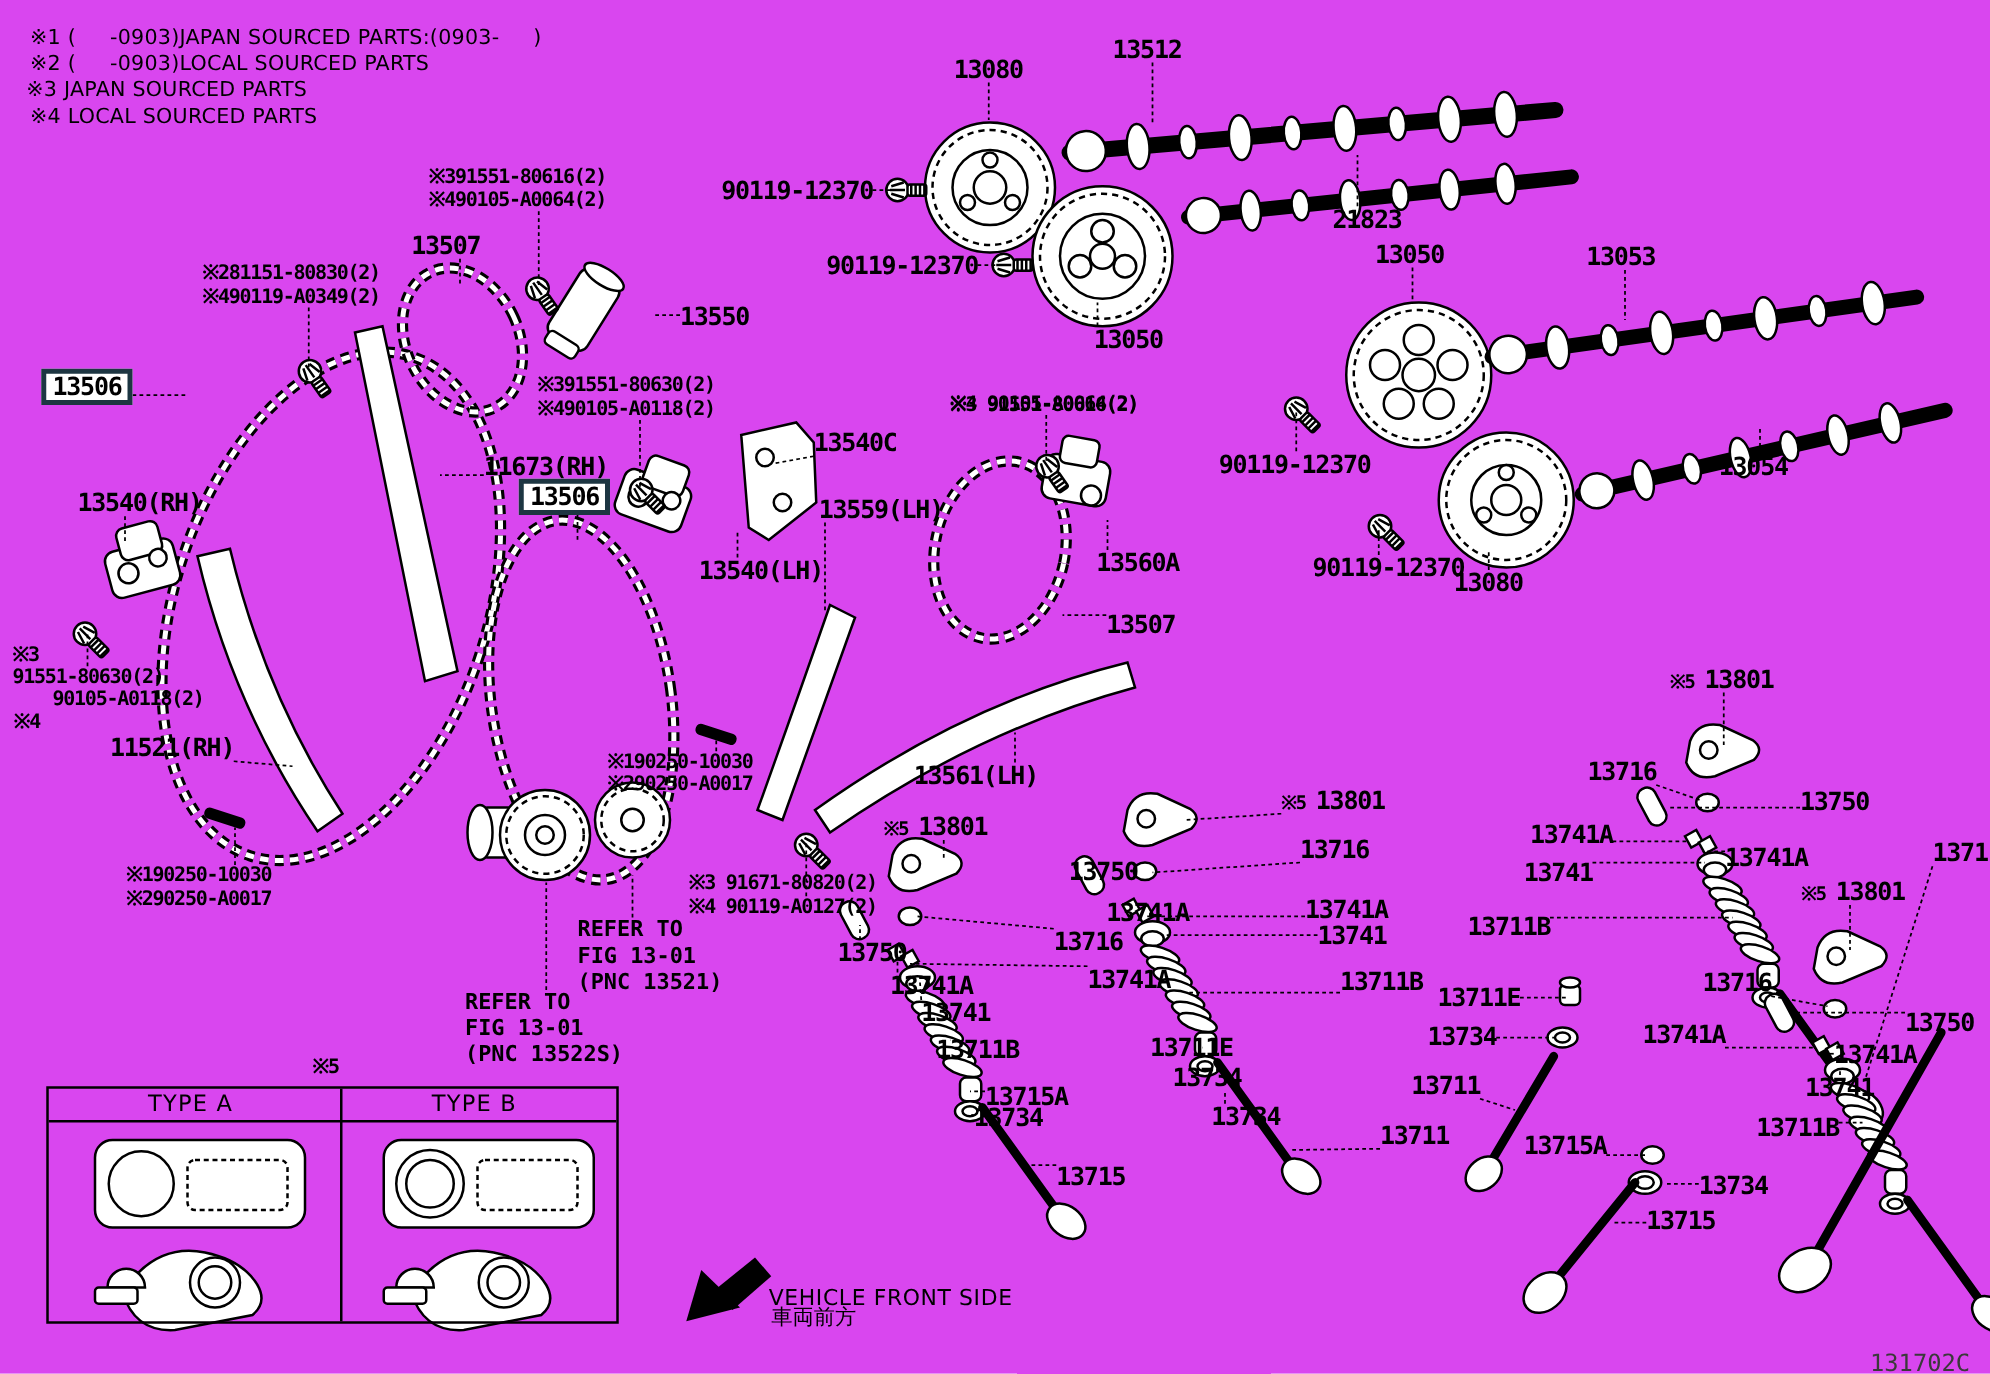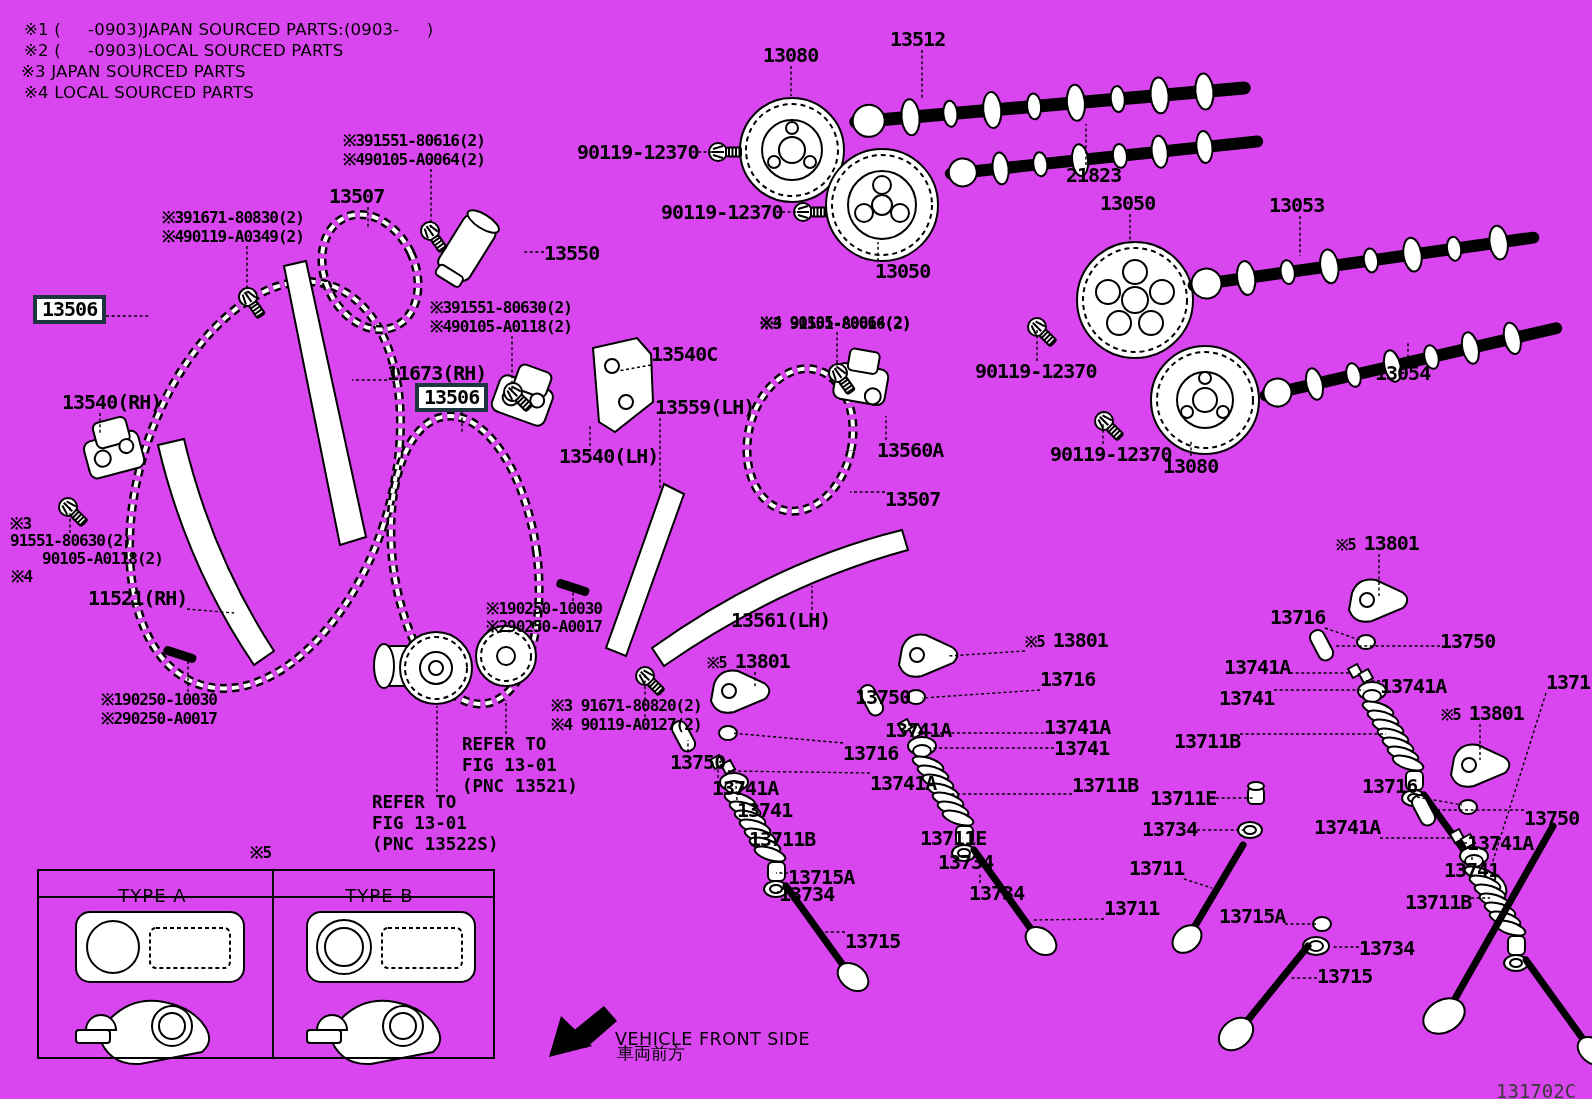--- a/index.html
+++ b/index.html
@@ -17,21 +17,21 @@
   .lbl.n{font-size:16.5px;letter-spacing:0.2px;}
   .lbl.r{font-family:"DejaVu Sans Mono","Liberation Mono",monospace;font-weight:bold;
          font-size:17.5px;line-height:21px;}
   .lbl .pre{font-size:15px;}
   .lbl.box{border:4px solid #1d3642;padding:0 5px;background:#fff;}
   #leaders line{stroke:#000;stroke-width:1.4;stroke-dasharray:3,2.6;}
   .pt path,.pt rect,.pt circle,.pt ellipse{fill:#fff;stroke:#000;stroke-width:2;}
   .pt line{stroke:#000;}
   .typeTable{position:absolute;left:37px;top:869px;width:454px;height:186px;border:2px solid #000;z-index:2;}
   .typeTable .hdr{display:flex;height:25px;border-bottom:2px solid #000;}
-  .typeTable .hdr div{flex:1;text-align:center;font-size:18px;letter-spacing:1px;padding-top:14px;}
+  .typeTable .hdr div{flex:1;text-align:center;font-size:18px;letter-spacing:1px;padding-top:2px;}
   .typeTable .vdiv{position:absolute;left:233px;top:0;bottom:0;width:0;border-left:2px solid #000;}
   .frontJp{position:absolute;left:617px;top:1006px;font-size:17px;z-index:3;margin-top:36px;}
   .frontEn{position:absolute;left:615px;top:1029px;font-size:17.5px;letter-spacing:0.5px;z-index:3;}
   .figcode{position:absolute;left:1496px;top:1060px;z-index:3;color:#3a3a3a;
            font-family:"DejaVu Sans Mono","Liberation Mono",monospace;font-size:19px;margin-top:20px;}
 </style>
 </head>
 <body>
 
 <div class="page">
@@ -376,21 +376,21 @@
       <div class="lbl p" style="left: 1100px; top: 193px;">13050</div>
       <div class="lbl p" style="left: 1269px; top: 195px;">13053</div>
       <div class="lbl p" style="left: 975px; top: 361px;">90119-12370</div>
       <div class="lbl p" style="left: 1375px; top: 363px;">13054</div>
       <div class="lbl p" style="left: 1050px; top: 444px;">90119-12370</div>
       <div class="lbl p" style="left: 1163px; top: 456px;">13080</div>
       <div class="lbl s" style="left: 343px; top: 133px;">※391551-80616(2)</div>
       <div class="lbl s" style="left: 343px; top: 152px;">※490105-A0064(2)</div>
       <div class="lbl p" style="left: 329px; top: 186px;">13507</div>
       <div class="lbl p" style="left: 544px; top: 243px;">13550</div>
-      <div class="lbl s" style="left: 162px; top: 210px;">※391671-80830(2)</div>
+      <div class="lbl s" style="left: 162px; top: 210px;">※281151-80830(2)</div>
       <div class="lbl s" style="left: 162px; top: 229px;">※490119-A0349(2)</div>
       <div class="lbl p box" style="left: 33px; top: 295px;">13506</div>
       <div class="lbl p" style="left: 62px; top: 392px;">13540(RH)</div>
       <div class="lbl s" style="left: 430px; top: 300px;">※391551-80630(2)</div>
       <div class="lbl s" style="left: 430px; top: 319px;">※490105-A0118(2)</div>
       <div class="lbl p" style="left: 387px; top: 363px;">11673(RH)</div>
       <div class="lbl p box" style="left: 415px; top: 383px;">13506</div>
       <div class="lbl p" style="left: 651px; top: 344px;">13540C</div>
       <div class="lbl s" style="left: 760px; top: 296px; margin-top: 20px;">※3 91551-80616(2)</div>
       <div class="lbl s" style="left: 760px; top: 315px;">※4 90105-A0064(2)</div>

